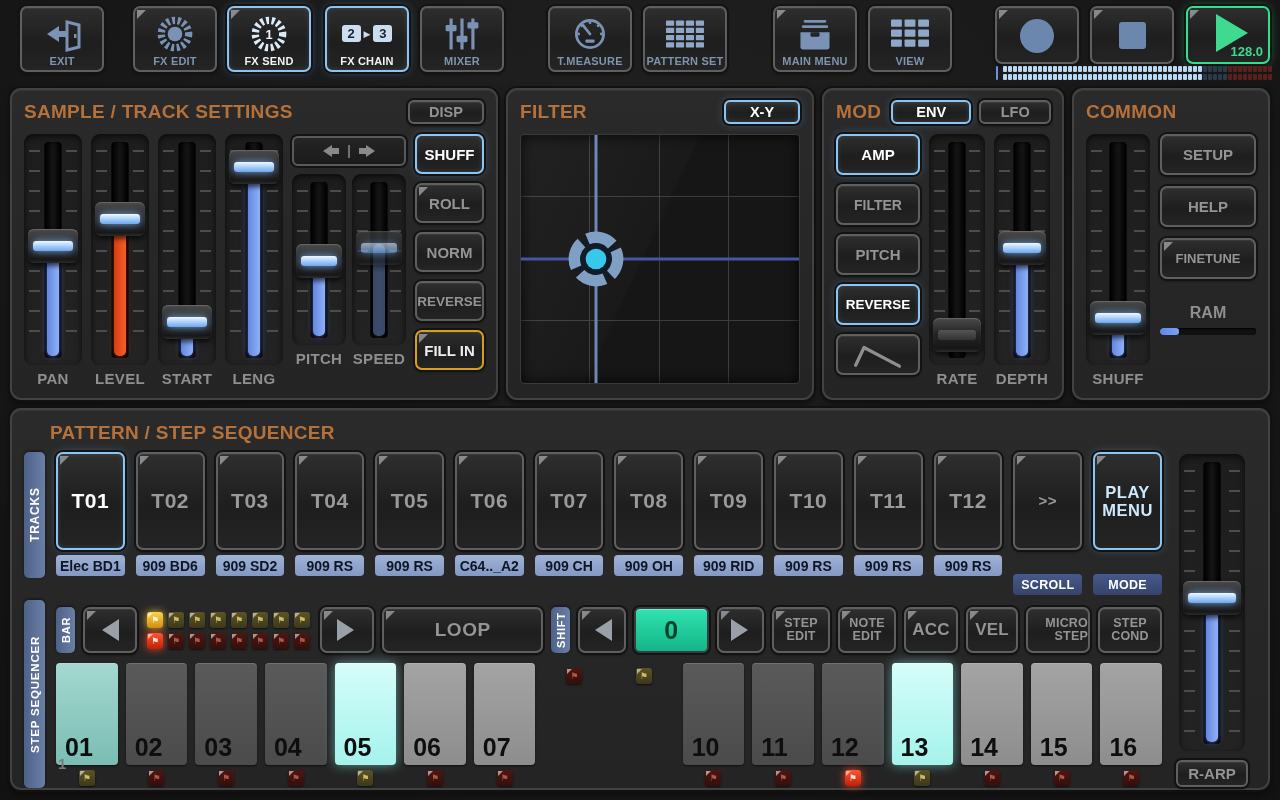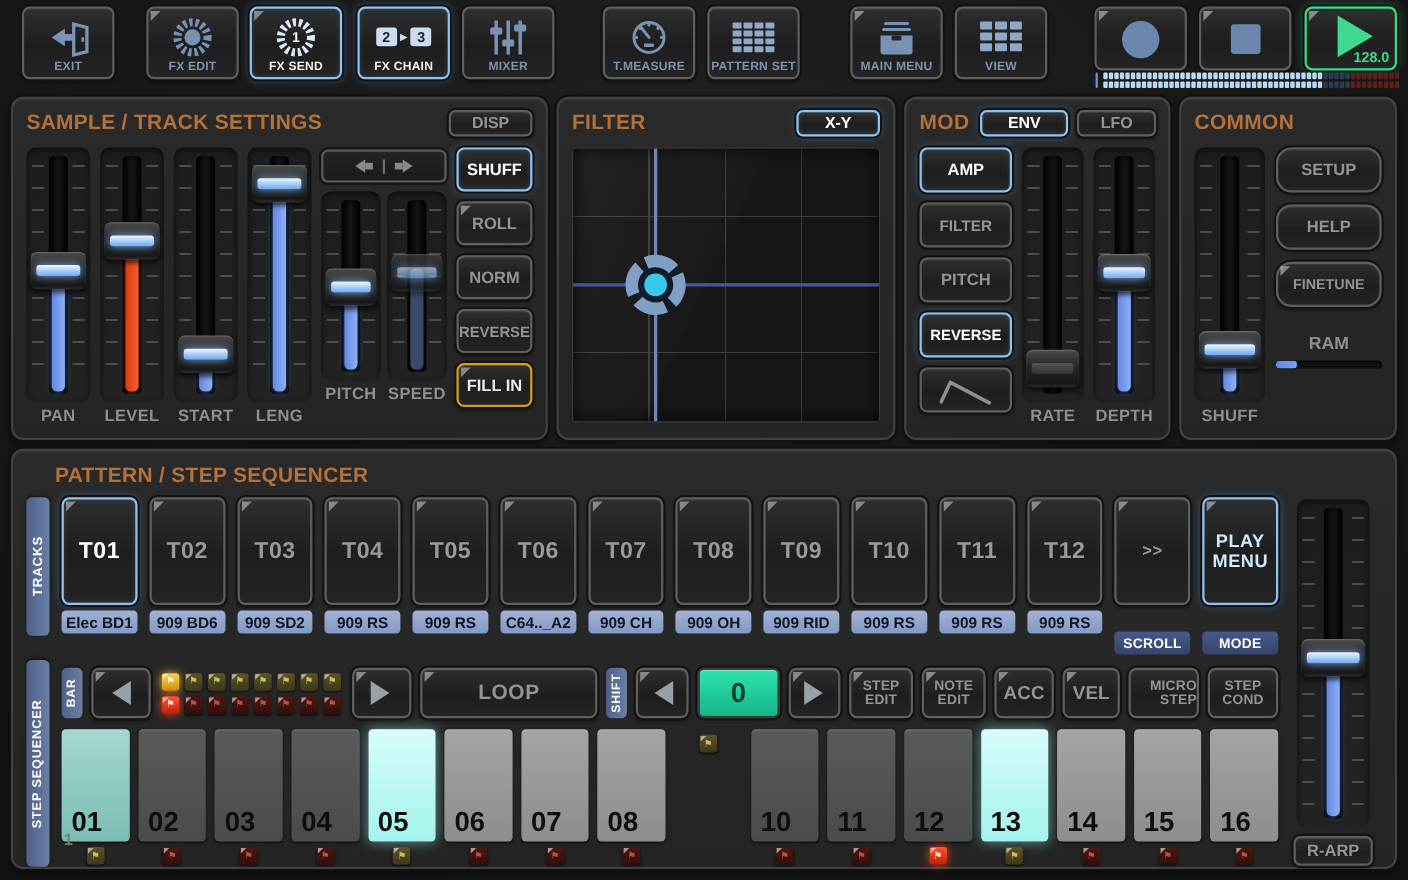--- a/index.html
+++ b/index.html
@@ -98,21 +98,21 @@
   #p-mod .panel-title{margin-right:2px;}
   #p-mod .content-row{display:flex;gap:9px;margin-top:8px;height:254px;}
   #mod-buttons{width:88px;} #mod-buttons .btn{height:41px;font-size:15px;}
   #mod-buttons .btn:nth-child(2){font-size:14px;} #mod-buttons .btn:nth-child(4){font-size:13.5px;}
   #p-mod .vslider{width:56px;height:232px;}
   
   #p-common{left:1072px;top:88px;width:198px;height:312px;}
   #p-common .content-row{display:flex;gap:10px;margin-top:8px;height:254px;}
   #p-common .vslider{width:64px;height:232px;}
   .common-right{display:flex;flex-direction:column;gap:11px;width:96px;}
-  .common-right .btn{height:41px;font-size:15px;border-radius:14px;}
+  .common-right .btn{height:41px;font-size:15px;}
   .common-right .btn.finetune{font-size:13px;}
   .ram-label{margin-top:14px;text-align:center;font-size:16px;font-weight:bold;color:#8f8f8f;}
   .ram-bar{margin-top:6px;height:7px;border-radius:3px;background:#111;box-shadow:inset 0 1px 2px #000;overflow:hidden;}
   #ram-fill{height:100%;background:linear-gradient(90deg,#5f86e8,#7ba2f5);border-radius:3px;}
   
   #p-pattern{left:10px;top:408px;width:1260px;height:382px;padding:8px 10px;}
   .pattern-body{position:relative;height:100%;}
   #p-pattern .panel-title{margin-left:28px;height:30px;display:flex;align-items:center;}
   .vtab{position:absolute;left:2px;width:21px;border-radius:5px;background:linear-gradient(90deg,#6a7fa6,#4e6189);
     color:#fff;font-weight:bold;font-size:12px;letter-spacing:.8px;display:flex;align-items:center;justify-content:center;
@@ -782,23 +782,20 @@
               </div>
               <div class="mini-icon i-red">⚑</div>
             </div>
             <div class="step-col">
               <div class="pad p-light">
                 <span class="num">07</span>
               </div>
               <div class="mini-icon i-red">⚑</div>
             </div>
             <div class="step-col">
-              <div class="pad p-light">
-                <span class="num">08</span>
-              </div>
               <div class="mini-icon i-red">⚑</div>
             </div>
             <div class="step-col">
               <div class="mini-icon i-olive">⚑</div>
             </div>
             <div class="step-col">
               <div class="pad p-dark">
                 <span class="num">10</span>
               </div>
               <div class="mini-icon i-red">⚑</div>

